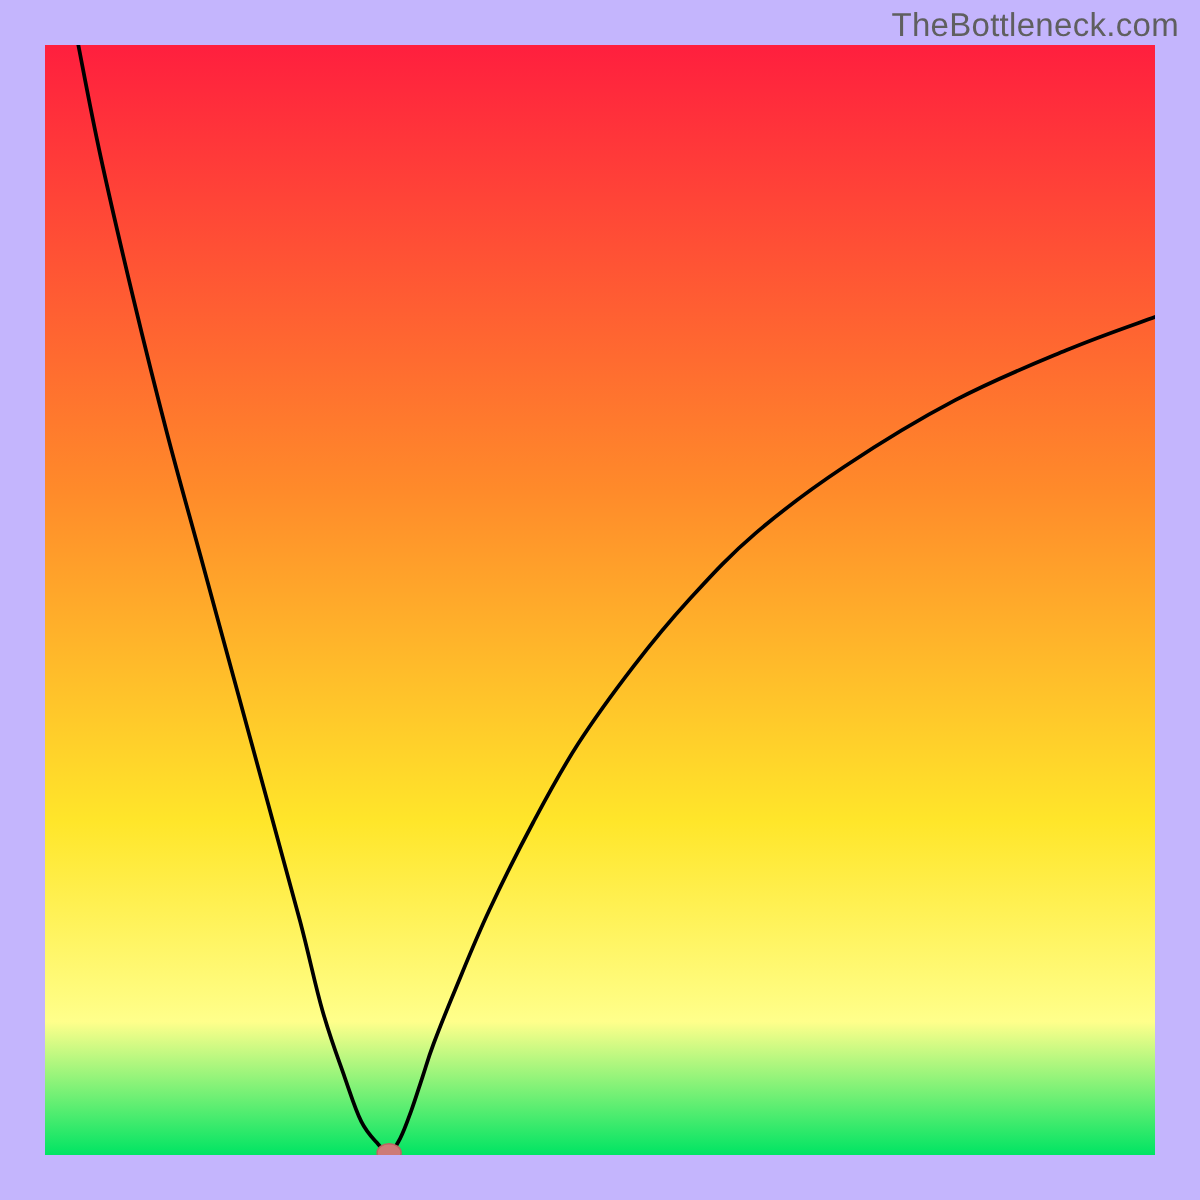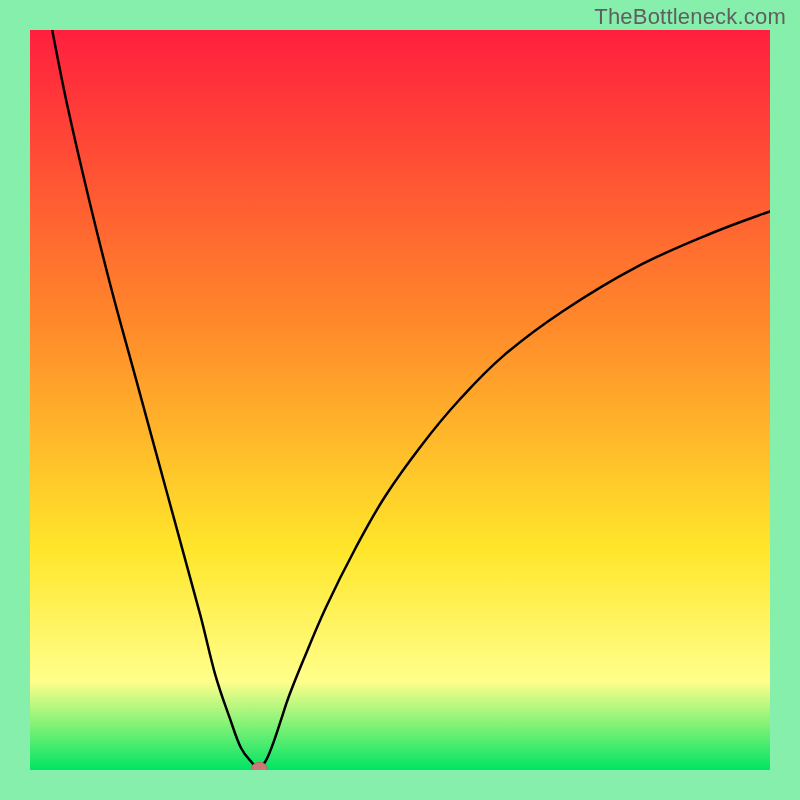--- a/index.html
+++ b/index.html
@@ -8,21 +8,21 @@
     width: 800px;
     height: 800px;
     overflow: hidden;
     background: #000;
     font-family: Arial, Helvetica, sans-serif;
   }
   .frame {
     position: relative;
     width: 800px;
     height: 800px;
-    background: #86efac;
+    background: #c4b5fd;
   }
   .plot {
     position: absolute;
     left: 30px;
     top: 30px;
     width: 740px;
     height: 740px;
   }
   .plot svg {
     display: block;

